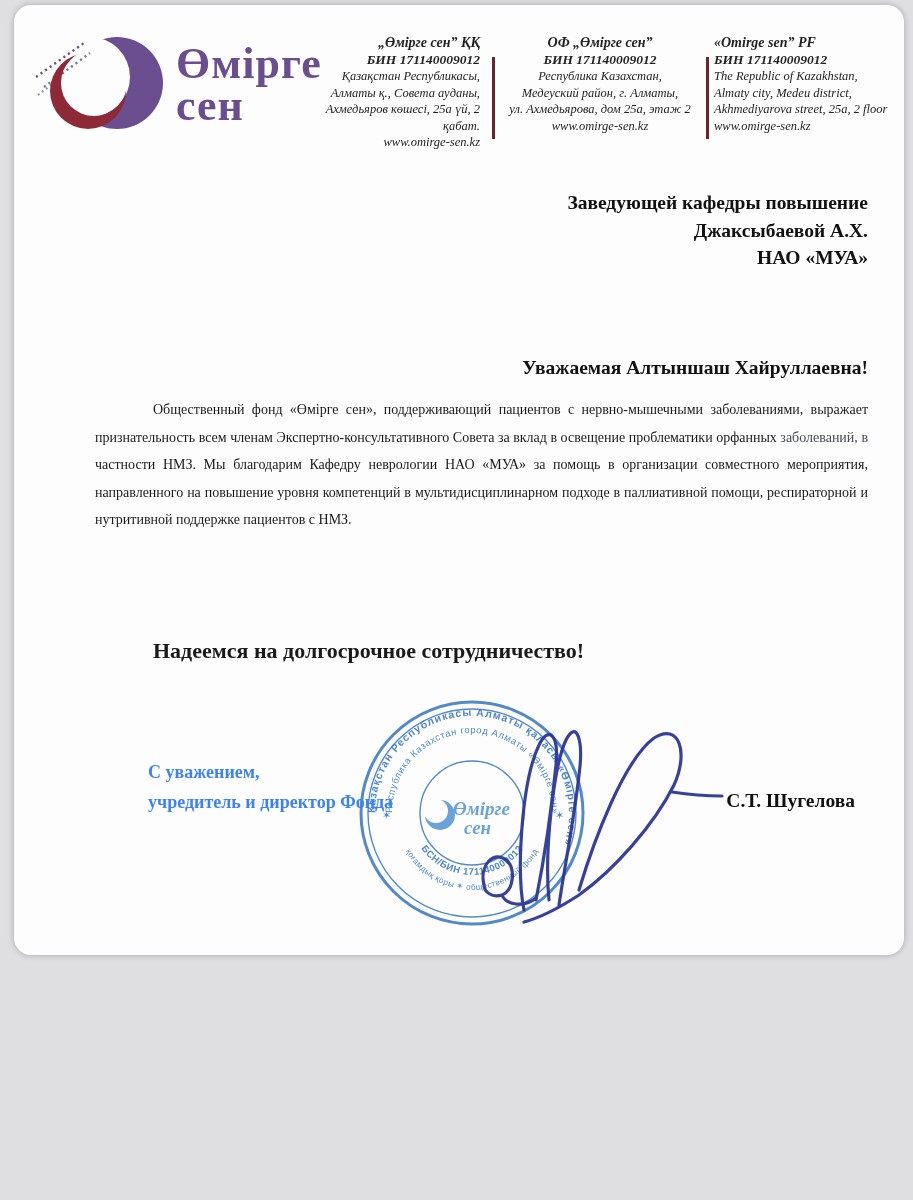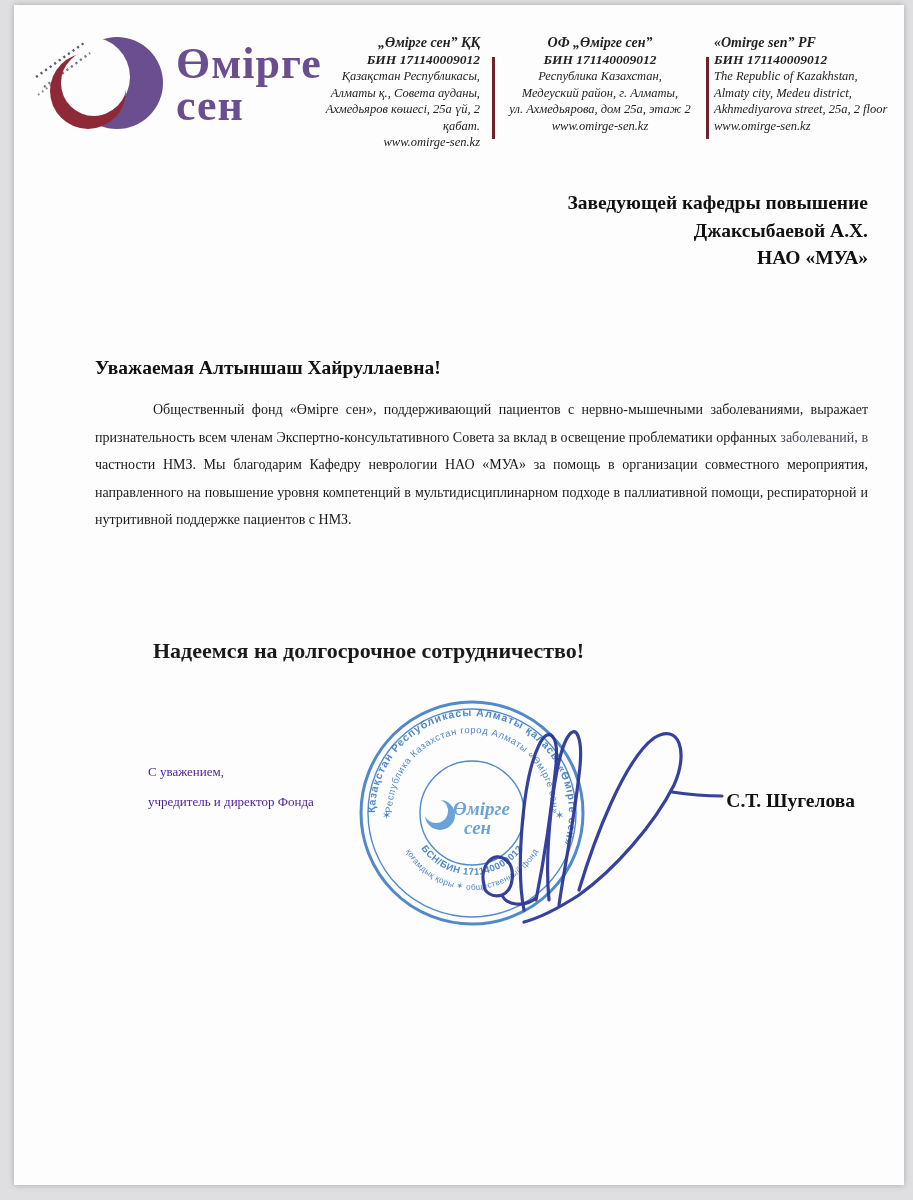--- a/index.html
+++ b/index.html
@@ -4,45 +4,46 @@
 <style>
   html,body{margin:0;padding:0;}
   body{
     width:913px;height:1200px;position:relative;
     background:#dfdfe2;
     font-family:"Liberation Serif", serif;
     color:#1a1a1a;
     overflow:hidden;
   }
   .page{
-    position:absolute;left:14px;top:5px;width:890px;height:1180px;
+    position:absolute;left:14px;top:5px;width:890px;height:950px;
     background:#fdfdfd;
     box-shadow:0 0 6px rgba(0,0,0,.25);
+    border-radius:17px;
   }
   
   .logo{position:absolute;left:14px;top:28px;display:flex;align-items:center;}
   .logo-text{margin-left:2px;color:#6b4e90;font-weight:bold;font-size:44px;line-height:42px;letter-spacing:1px;}
   .hd-col{position:absolute;top:30px;font-style:italic;font-size:12.5px;line-height:16.5px;color:#222;}
   .hd-col .t{font-size:14px;font-weight:bold;font-style:italic;}
   .hd-col .b{font-weight:bold;font-size:13.5px;}
   #col1{left:305px;width:161px;text-align:right;}
   #col2{left:488px;width:196px;text-align:center;}
   #col3{left:700px;width:192px;text-align:left;}
   .hd-sep{position:absolute;top:52px;width:3px;height:82px;background:#6e222e;}
   #sep1{left:478px;} #sep2{left:692px;}
   
   .ref{position:absolute;left:81px;top:140px;font-size:19px;line-height:27px;}
   .recipient{position:absolute;right:36px;top:184px;text-align:right;font-weight:bold;font-size:19.5px;line-height:27.5px;color:#111;}
   
-  .salutation{position:absolute;left:81px;right:36px;top:352px;text-align:left;font-weight:bold;font-size:19.5px;color:#111;}
+  .salutation{position:absolute;left:81px;right:36px;top:352px;text-align:right;font-weight:bold;font-size:19.5px;color:#111;}
   .body-par{position:absolute;left:81px;right:36px;top:391px;text-align:justify;font-size:14px;line-height:27.6px;margin:0;text-indent:58px;}
   .light{color:#474a58;}
   .closing{position:absolute;left:139px;top:633px;font-size:22px;font-weight:bold;}
   
-  .sig-left{position:absolute;left:134px;top:752px;font-weight:normal;font-size:13px;line-height:30px;color:#4c1d95;}
+  .sig-left{position:absolute;left:134px;top:752px;font-weight:bold;font-size:18px;line-height:30px;color:#3b82f6;}
   .sig-name{position:absolute;right:49px;top:785px;font-weight:bold;font-size:19.5px;color:#111;}
   .stamp{position:absolute;left:338px;top:688px;}
   .signature{position:absolute;left:429px;top:685px;}
 </style>
 </head>
 <body>
 
 <div class="page">
 
   <div class="logo">

